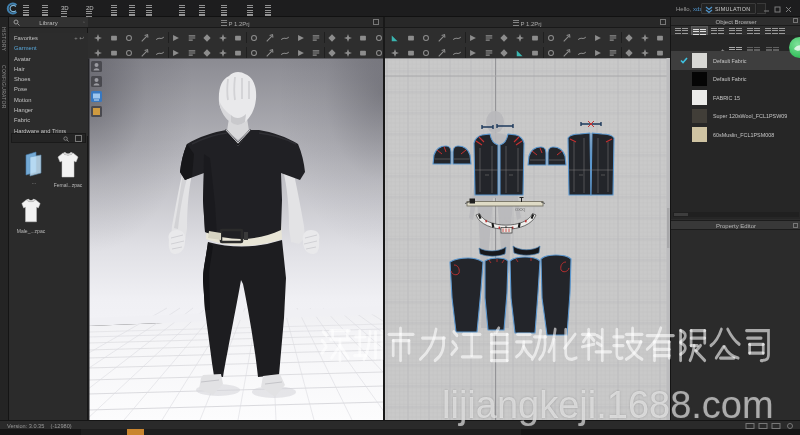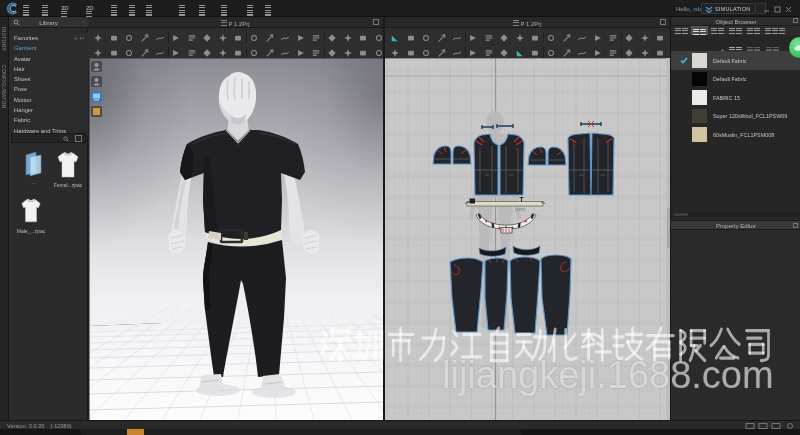--- a/index.html
+++ b/index.html
@@ -688,13 +688,13 @@
     <path d="M14 17 L7 26" transform="translate(388.79999999999995,1.5) scale(1.05,1.25)" stroke="rgba(255,255,255,.6)" stroke-width="2.6" fill="none" stroke-linecap="round"></path>
     <path d="M15 17 C18 22 23 25 28 26" transform="translate(388.79999999999995,1.5) scale(1.05,1.25)" stroke="rgba(255,255,255,.6)" stroke-width="2.6" fill="none" stroke-linecap="round"></path>
     <path d="M11 26 H24" transform="translate(388.79999999999995,1.5) scale(1.05,1.25)" stroke="rgba(255,255,255,.6)" stroke-width="2.6" fill="none" stroke-linecap="round"></path>
     <path d="M5 4 H26 V23 C26 27 24 28 19 28" transform="translate(421.2,1.5) scale(1.05,1.25)" stroke="rgba(255,255,255,.6)" stroke-width="2.6" fill="none" stroke-linecap="round"></path>
     <path d="M6 10 H19" transform="translate(421.2,1.5) scale(1.05,1.25)" stroke="rgba(255,255,255,.6)" stroke-width="2.6" fill="none" stroke-linecap="round"></path>
     <path d="M8 15 H21" transform="translate(421.2,1.5) scale(1.05,1.25)" stroke="rgba(255,255,255,.6)" stroke-width="2.6" fill="none" stroke-linecap="round"></path>
     <path d="M8 15 V22" transform="translate(421.2,1.5) scale(1.05,1.25)" stroke="rgba(255,255,255,.6)" stroke-width="2.6" fill="none" stroke-linecap="round"></path>
     <path d="M21 15 V22" transform="translate(421.2,1.5) scale(1.05,1.25)" stroke="rgba(255,255,255,.6)" stroke-width="2.6" fill="none" stroke-linecap="round"></path>
     <path d="M8 22 H21" transform="translate(421.2,1.5) scale(1.05,1.25)" stroke="rgba(255,255,255,.6)" stroke-width="2.6" fill="none" stroke-linecap="round"></path>
   </svg>
-<div class="abs" style="left:442px;top:354px;z-index:50;font-size:38px;color:rgba(255,255,255,.58);text-shadow:0 0 2px rgba(90,90,90,.4);letter-spacing:0px">lijiangkeji.1688.com</div>
+<div class="abs" style="left:442px;top:384px;z-index:50;font-size:38px;color:rgba(255,255,255,.58);text-shadow:0 0 2px rgba(90,90,90,.4);letter-spacing:0px">lijiangkeji.1688.com</div>
 
 </body></html>

